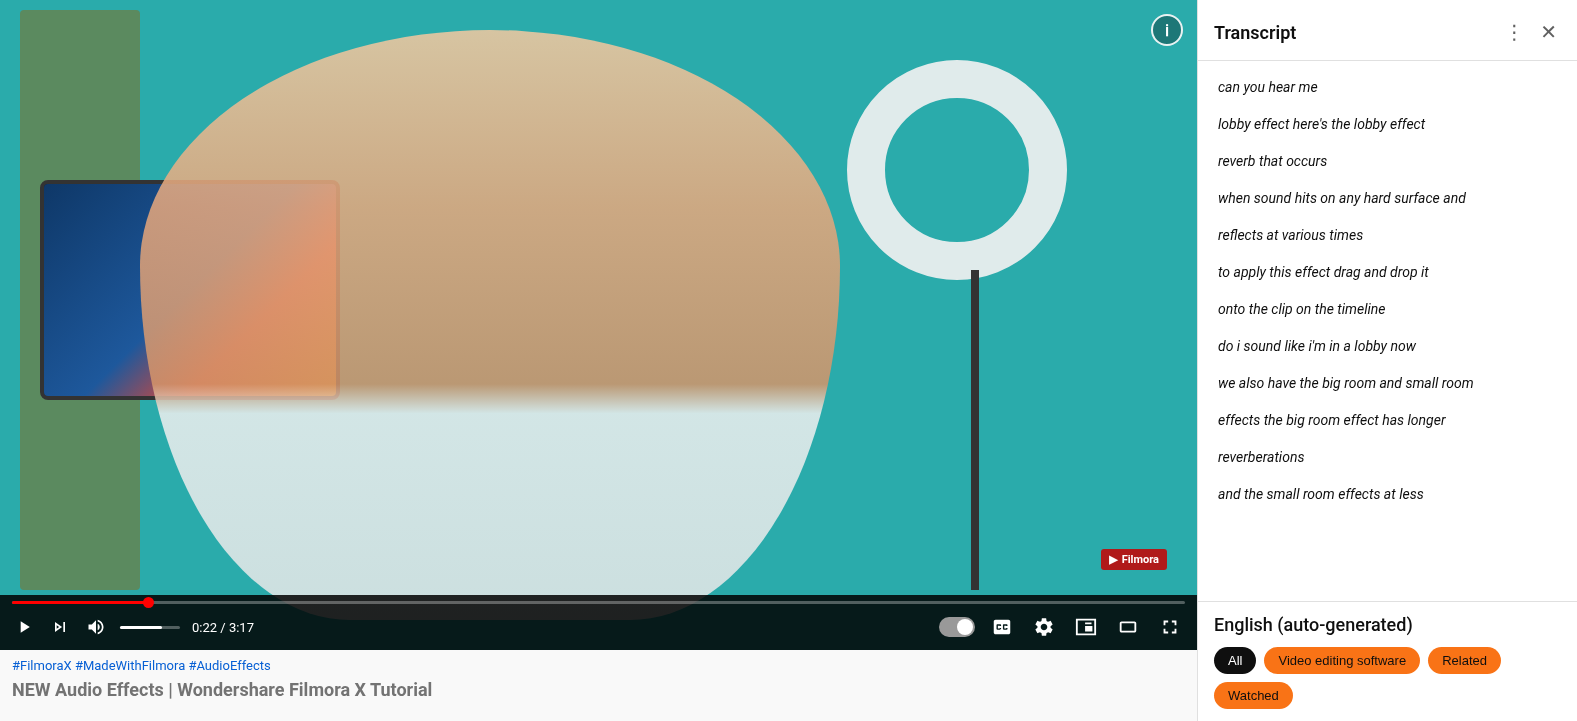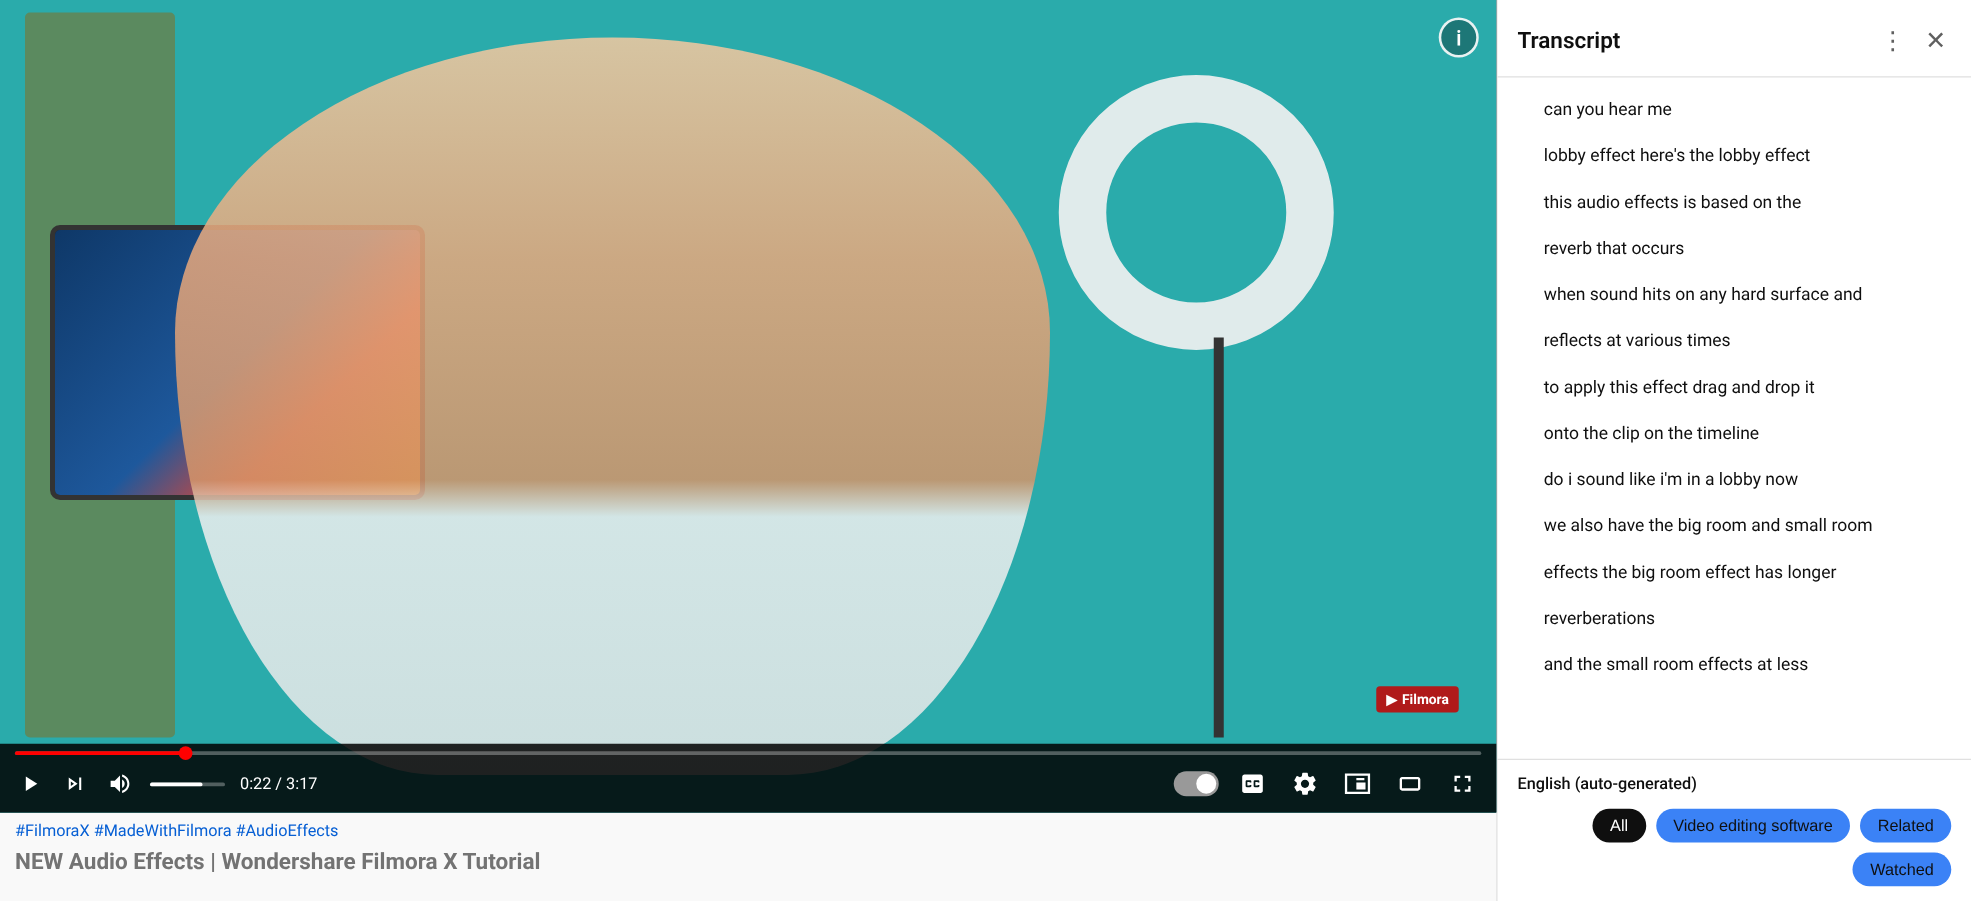--- a/index.html
+++ b/index.html
@@ -326,67 +326,67 @@
       padding: 4px;
       border-radius: 50%;
       display: flex;
       align-items: center;
       justify-content: center;
     }
 
     .transcript-content {
       flex: 1;
       overflow-y: auto;
-      padding: 8px 17px;
+      padding: 8px 0;
+      font-style: italic;
     }
 
     .transcript-line {
       padding: 8px 20px;
       font-size: 14px;
       color: #0f0f0f;
       line-height: 1.5;
       cursor: pointer;
     }
 
     .transcript-footer {
       padding: 12px 16px;
       border-top: 1px solid #e0e0e0;
     }
 
     .transcript-lang {
-      font-size: 13px;
+      font-size: 18px;
       font-weight: 500;
       color: #0f0f0f;
       margin-bottom: 12px;
     }
 
     .transcript-tags {
       display: flex;
       gap: 8px;
       flex-wrap: wrap;
-      justify-content: flex-end;
     }
 
     .tag-pill {
       padding: 6px 14px;
       border-radius: 20px;
       font-size: 13px;
       font-weight: 500;
       cursor: pointer;
       border: none;
       white-space: nowrap;
     }
 
     .tag-pill.active {
       background: #0f0f0f;
       color: #fff;
     }
 
     .tag-pill.inactive {
-      background: #3b82f6;
+      background: #f97316;
       color: #0f0f0f;
     }
 
     
     .transcript-content::-webkit-scrollbar {
       width: 6px;
     }
     .transcript-content::-webkit-scrollbar-track {
       background: #f1f1f1;
     }
@@ -516,21 +516,20 @@
       </button>
       <button class="transcript-close-btn">
         <span>✕</span>
       </button>
     </div>
 
     <div class="transcript-content">
 
     <div class="transcript-line">can you hear me</div>
         <div class="transcript-line">lobby effect here's the lobby effect</div>
-        <div class="transcript-line">this audio effects is based on the</div>
         <div class="transcript-line">reverb that occurs</div>
         <div class="transcript-line">when sound hits on any hard surface and</div>
         <div class="transcript-line">reflects at various times</div>
         <div class="transcript-line">to apply this effect drag and drop it</div>
         <div class="transcript-line">onto the clip on the timeline</div>
         <div class="transcript-line">do i sound like i'm in a lobby now</div>
         <div class="transcript-line">we also have the big room and small room</div>
         <div class="transcript-line">effects the big room effect has longer</div>
         <div class="transcript-line">reverberations</div>
         <div class="transcript-line">and the small room effects at less</div>

